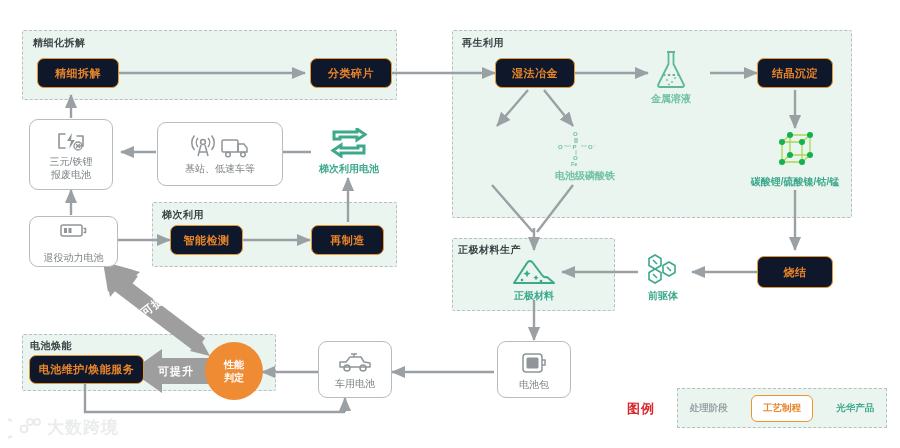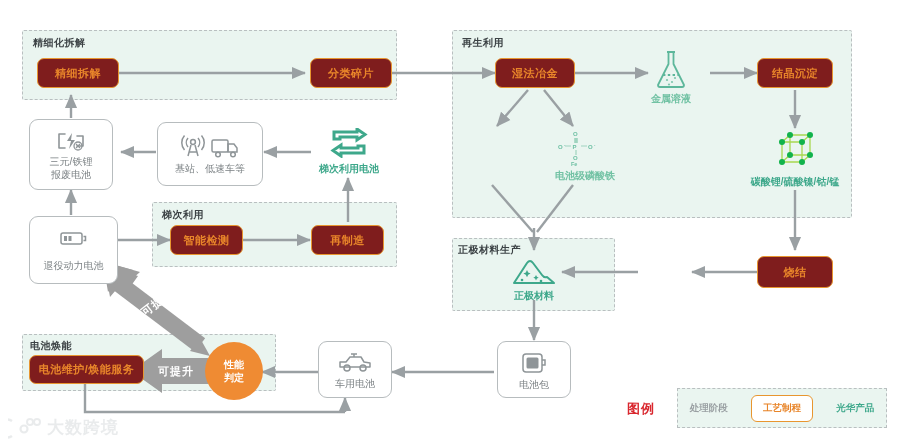--- a/index.html
+++ b/index.html
@@ -4,21 +4,21 @@
 <style>
   html,body{margin:0;padding:0;background:#ffffff;}
   body{width:900px;height:448px;position:relative;overflow:hidden;
        font-family:"Liberation Sans","DejaVu Sans",sans-serif;}
   #canvas{position:absolute;left:0;top:0;width:900px;height:448px;}
   .lyr{position:absolute;left:0;top:0;width:900px;height:448px;}
   .node{position:absolute;box-sizing:border-box;display:flex;flex-direction:column;
         align-items:center;justify-content:center;text-align:center;}
 
   
-  .proc{border:1.6px solid #E8962F;border-radius:7px;background:#7f1d1d;
+  .proc{border:1.6px solid #E8962F;border-radius:7px;background:#0f172a;
         color:#E8852A;font-weight:bold;font-size:11px;letter-spacing:.5px;}
 
   
   .stage{border:1.4px solid #B7BCBE;border-radius:9px;background:#ffffff;
          color:#7B8184;font-size:10px;line-height:13px;gap:3px;padding-top:2px;}
 
   
   .prod{color:#3EA88B;font-size:10px;font-weight:bold;line-height:13px;
         background:transparent;}
   .prod.pale{color:#72C2A4;}
@@ -191,39 +191,39 @@
       <path d="M16,3 L11,11 L15,11 L13,19 L19,10 L15,10 Z" fill="#8F9598"></path>
       <circle cx="22" cy="16" r="4" fill="none" stroke="#8F9598" stroke-width="1.3"></circle>
       <path d="M20,14 L24,18 M24,14 L20,18" stroke="#8F9598" stroke-width="1.2"></path>
     </svg>
     <div>
       <div>三元/铁锂</div>
       <div>报废电池</div>
     </div>
   </div>
 
-  <div class="node stage" style="left:157px;top:122px;width:106px;height:64px;">
+  <div class="node stage" style="left:157px;top:122px;width:126px;height:64px;">
     <svg class="icon" width="62" height="24" viewBox="0 0 62 24">
       <g stroke="#8F9598" stroke-width="1.5" fill="none">
         <circle cx="14" cy="7" r="2.4"></circle>
         <path d="M9,3 A7,7 0 0,0 9,12 M19,3 A7,7 0 0,1 19,12"></path>
         <path d="M5.5,0.5 A11,11 0 0,0 5.5,15 M22.5,0.5 A11,11 0 0,1 22.5,15"></path>
         <path d="M12,10 L9,21 M16,10 L19,21 M10.5,17 L17.5,17"></path>
       </g>
       <g stroke="#8F9598" stroke-width="1.5" fill="none">
         <rect x="33" y="5" width="16" height="12" rx="1.5"></rect>
         <path d="M49,9 L55,9 L58,13 L58,17 L49,17 Z"></path>
         <circle cx="39" cy="19.5" r="2.3"></circle>
         <circle cx="54" cy="19.5" r="2.3"></circle>
       </g>
     </svg>
     <div>基站、低速车等</div>
   </div>
 
-  <div class="node stage" style="left:29px;top:216px;width:89px;height:68px;gap:12px;">
+  <div class="node stage" style="left:29px;top:216px;width:89px;height:51px;gap:12px;">
     <svg class="icon" width="30" height="17" viewBox="0 0 30 17">
       <rect x="2" y="3" width="21" height="11" rx="2" fill="none" stroke="#8F9598" stroke-width="1.5"></rect>
       <rect x="5" y="6" width="3" height="5" fill="#8F9598"></rect>
       <rect x="9.5" y="6" width="3" height="5" fill="#8F9598"></rect>
       <path d="M24.5,6.5 L26.5,6.5 L26.5,10.5 L24.5,10.5" fill="none" stroke="#8F9598" stroke-width="1.5"></path>
     </svg>
     <div>退役动力电池</div>
   </div>
 
   <div class="node stage" style="left:318px;top:341px;width:74px;height:57px;">
@@ -310,20 +310,31 @@
           <circle cx="30" cy="32" r="3"></circle>
         <circle cx="18" cy="5" r="3"></circle>
           <circle cx="38" cy="5" r="3"></circle>
         <circle cx="18" cy="25" r="3"></circle>
           <circle cx="38" cy="25" r="3"></circle>
       </g>
     </svg>
     <div>碳酸锂/硫酸镍/钴/锰</div>
   </div>
 
+  <div class="node prod" style="left:625px;top:248px;width:76px;height:58px;gap:3px;">
+    <svg class="icon" width="36" height="34" viewBox="0 0 36 34">
+      <g stroke="#3EA88B" stroke-width="1.6" fill="none">
+        <path d="M10,3 L16,6.5 L16,13.5 L10,17 L4,13.5 L4,6.5 Z"></path>
+        <path d="M10,17 L16,20.5 L16,27.5 L10,31 L4,27.5 L4,20.5 Z"></path>
+        <path d="M24,10 L30,13.5 L30,20.5 L24,24 L18,20.5 L18,13.5 Z"></path>
+        <path d="M8,8 L12,12 M8,22 L12,26 M22,15 L26,19"></path>
+      </g>
+    </svg>
+    <div>前驱体</div>
+  </div>
 
   <div class="node prod" style="left:494px;top:252px;width:80px;height:54px;gap:2px;">
     <svg class="icon" width="48" height="30" viewBox="0 0 48 30">
       <path d="M4,26 L17,6 Q20,2 23,6 L32,18 Q34,21 37,20 L44,26 Z" fill="none" stroke="#3EA88B" stroke-width="2" stroke-linejoin="round"></path>
       <g fill="#3EA88B">
         <path d="M17,13 l1.2,2.4 l2.4,1.2 l-2.4,1.2 l-1.2,2.4 l-1.2,-2.4 l-2.4,-1.2 l2.4,-1.2 Z"></path>
         <path d="M26,18 l.9,1.8 l1.8,.9 l-1.8,.9 l-.9,1.8 l-.9,-1.8 l-1.8,-.9 l1.8,-.9 Z"></path>
         <circle cx="31" cy="24" r="1.3"></circle>
           <circle cx="12" cy="23" r="1.3"></circle>
       </g>

